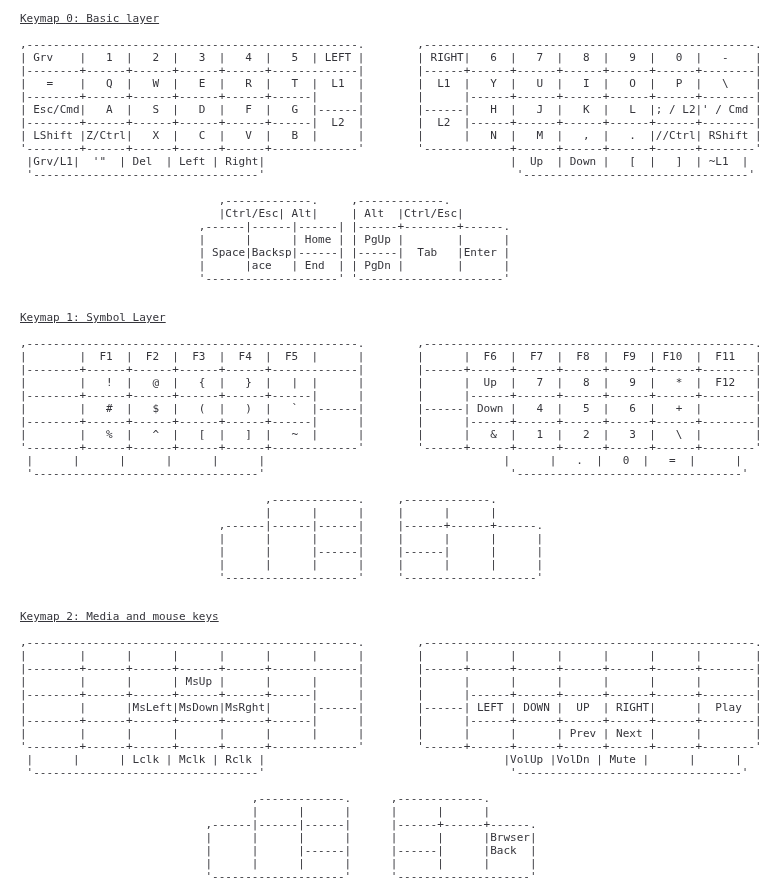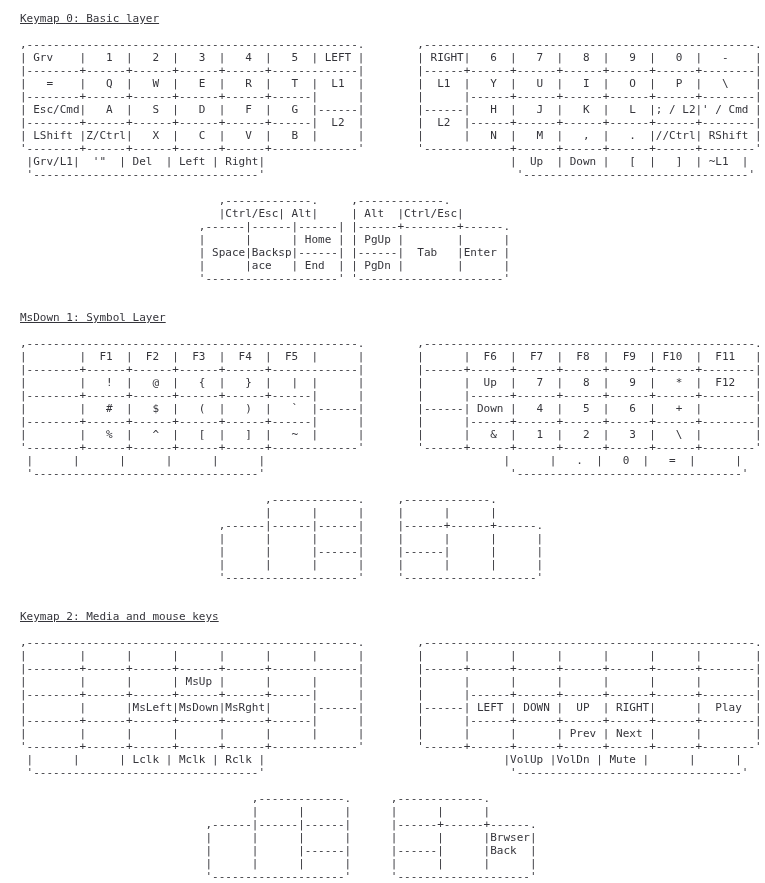--- a/index.html
+++ b/index.html
@@ -58,21 +58,21 @@
                               ,-------------.     ,-------------.
                               |Ctrl/Esc| Alt|     | Alt  |Ctrl/Esc|
                            ,------|------|------| |------+--------+------.
                            |      |      | Home | | PgUp |        |      |
                            | Space|Backsp|------| |------|  Tab   |Enter |
                            |      |ace   | End  | | PgDn |        |      |
                            '--------------------' '----------------------'</pre>
   </section>
 
   <section class="keymap-section">
-    <div class="keymap-title">MsDown 1: Symbol Layer</div>
+    <div class="keymap-title">Keymap 1: Symbol Layer</div>
     <pre class="keymap-art">,--------------------------------------------------.        ,--------------------------------------------------.
 |        |  F1  |  F2  |  F3  |  F4  |  F5  |      |        |      |  F6  |  F7  |  F8  |  F9  | F10  |  F11   |
 |--------+------+------+------+------+-------------|        |------+------+------+------+------+------+--------|
 |        |   !  |   @  |   {  |   }  |   |  |      |        |      |  Up  |   7  |   8  |   9  |   *  |  F12   |
 |--------+------+------+------+------+------|      |        |      |------+------+------+------+------+--------|
 |        |   #  |   $  |   (  |   )  |   `  |------|        |------| Down |   4  |   5  |   6  |   +  |        |
 |--------+------+------+------+------+------|      |        |      |------+------+------+------+------+--------|
 |        |   %  |   ^  |   [  |   ]  |   ~  |      |        |      |   &amp;  |   1  |   2  |   3  |   \  |        |
 '--------+------+------+------+------+-------------'        '------+------+------+------+------+------+--------'
  |      |      |      |      |      |                                    |      |   .  |   0  |   =  |      |

